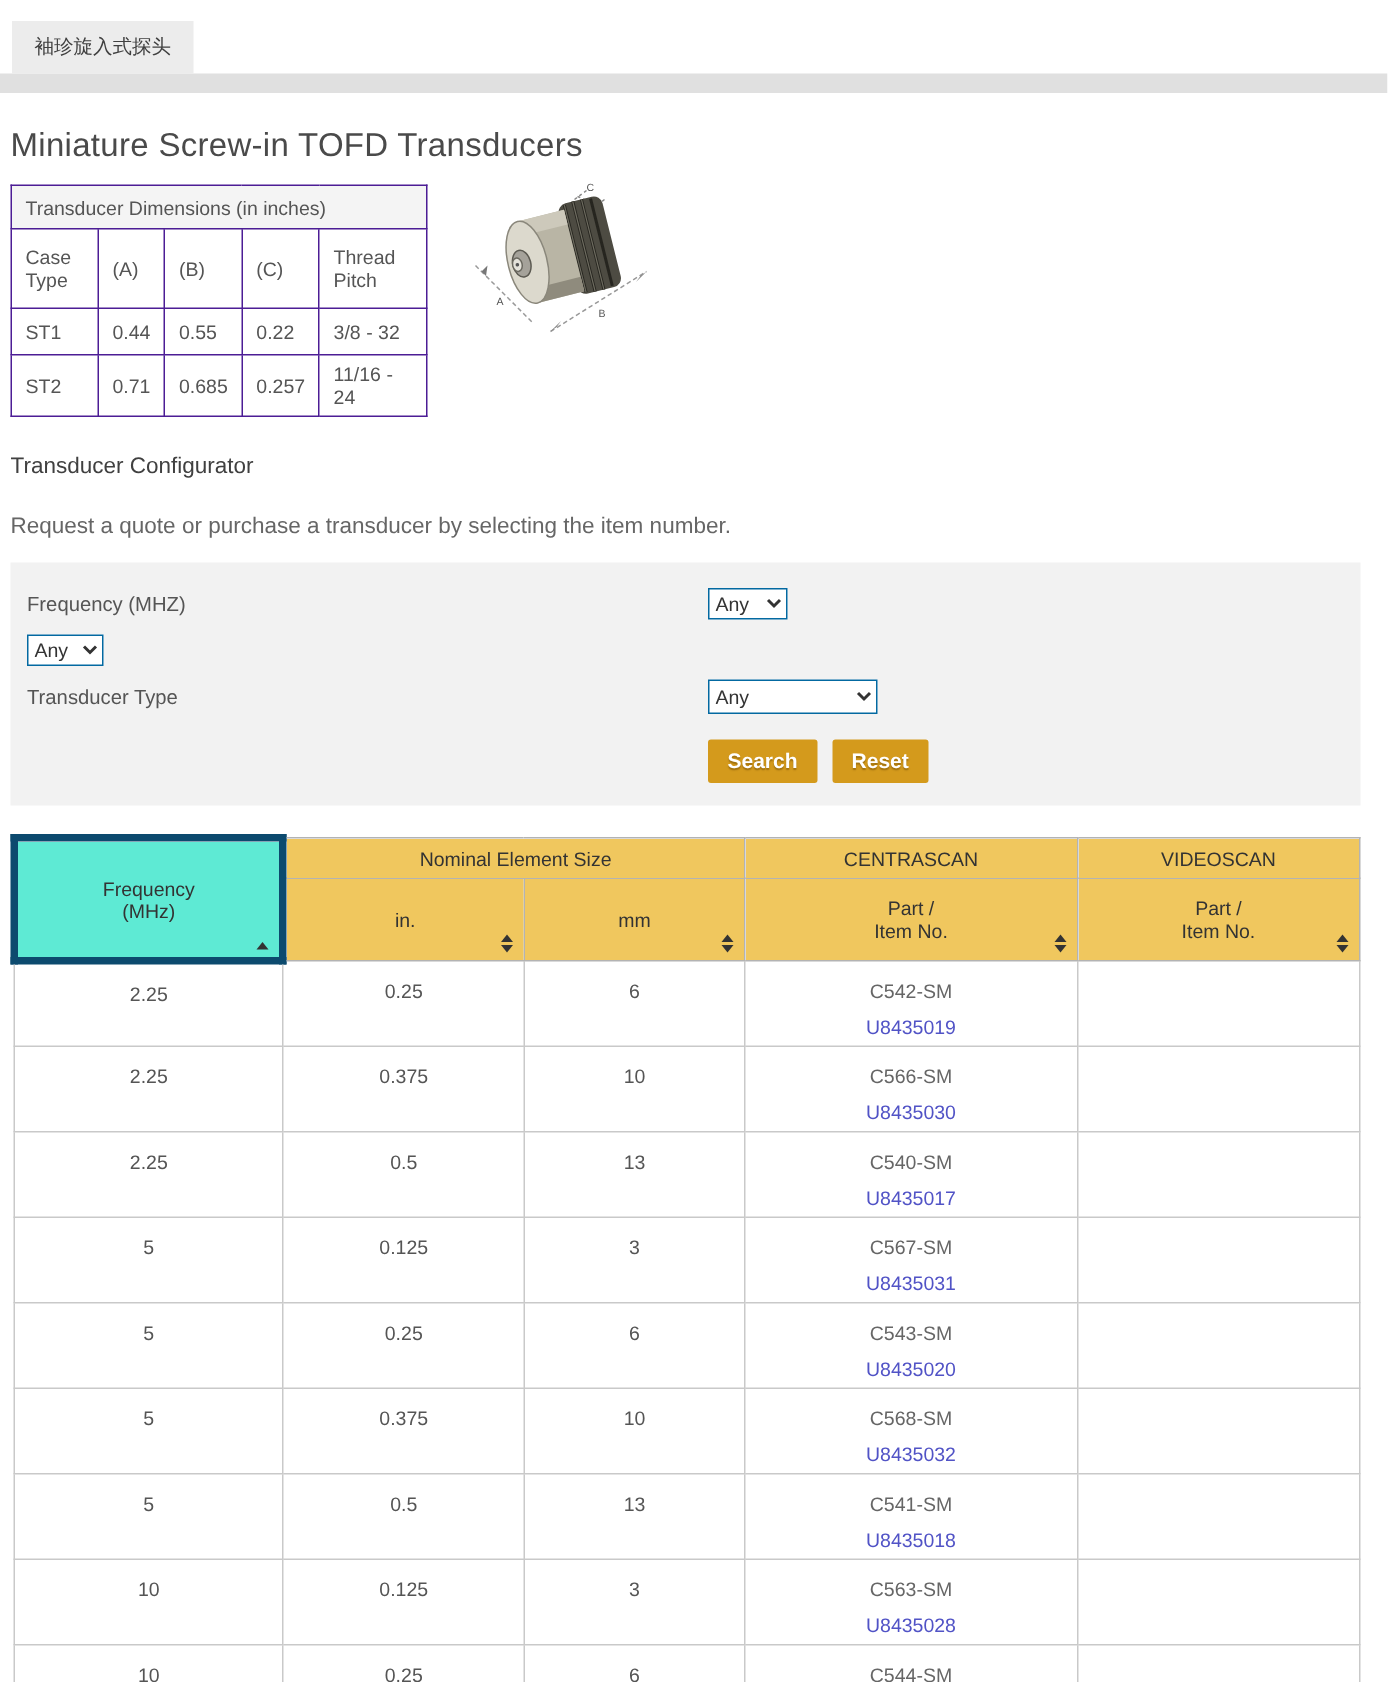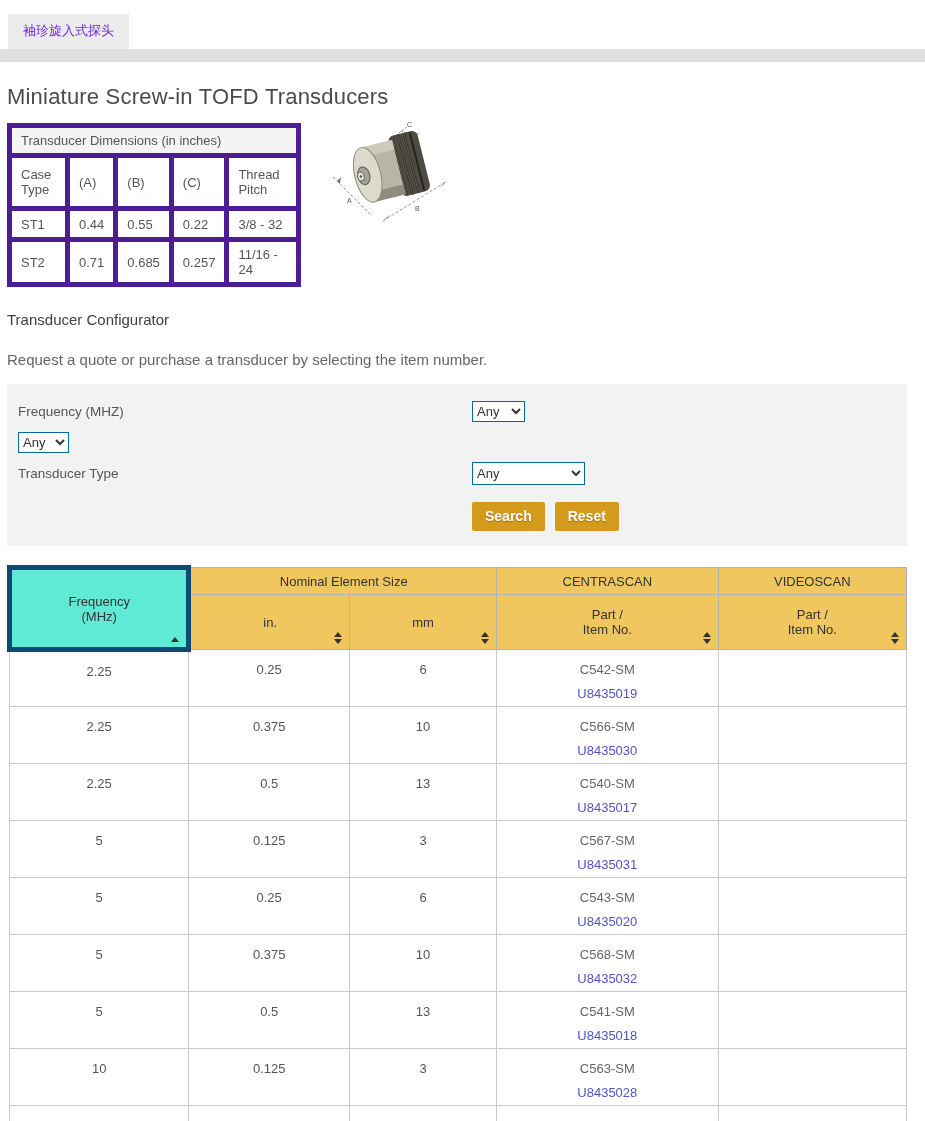--- a/index.html
+++ b/index.html
@@ -10,21 +10,21 @@
     color: #555;
   }
 
   
   .tabbar { padding: 14px 0 0 8px; }
   .tab {
     display: inline-block;
     background: #ececec;
     padding: 8px 15px 9px;
     font-size: 13px;
-    color: #6d28d9;
+    color: #404040;
     cursor: pointer;
   }
   .gray-bar { height: 13px; background: #e0e0e0; }
 
   
   .content { margin: 0 18px 0 7px; }
 
   h1.page-title {
     margin: 22px 0 13px;
     font-size: 22px;
@@ -45,21 +45,21 @@
   }
 
   
   .dims-row { display: flex; align-items: flex-start; gap: 26px; }
   table.dims {
     border-collapse: collapse;
     font-size: 13px;
     color: #555;
   }
   table.dims th, table.dims td {
-    border: 5px solid #4c1d95;
+    border: 1px solid #4c1d95;
     padding: 5px 9px;
     font-weight: 400;
     text-align: left;
     vertical-align: middle;
   }
   table.dims .dims-title {
     background: #f4f4f4;
     height: 29px;
   }
   table.dims .dims-head th { height: 53px; }

